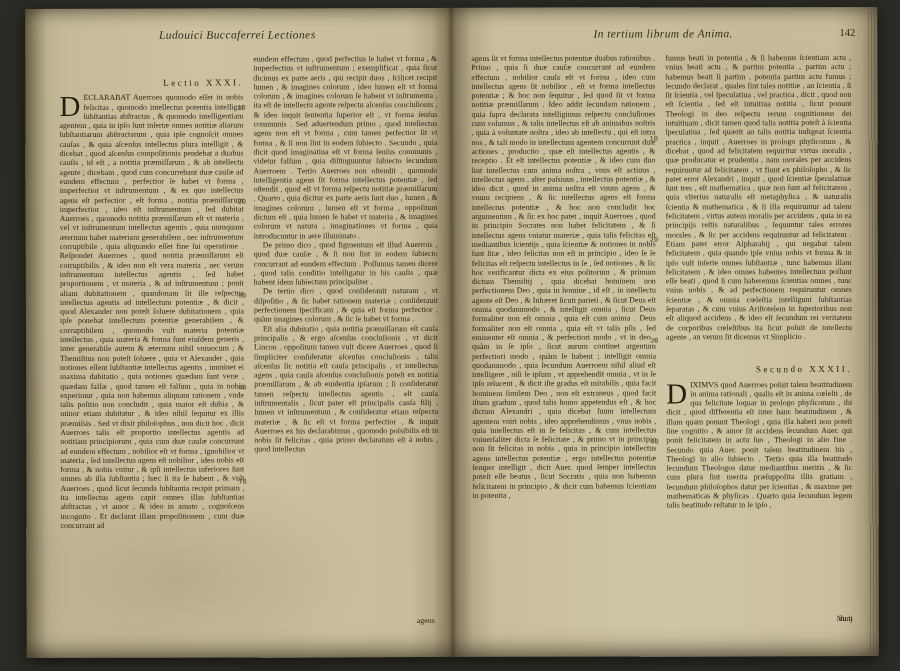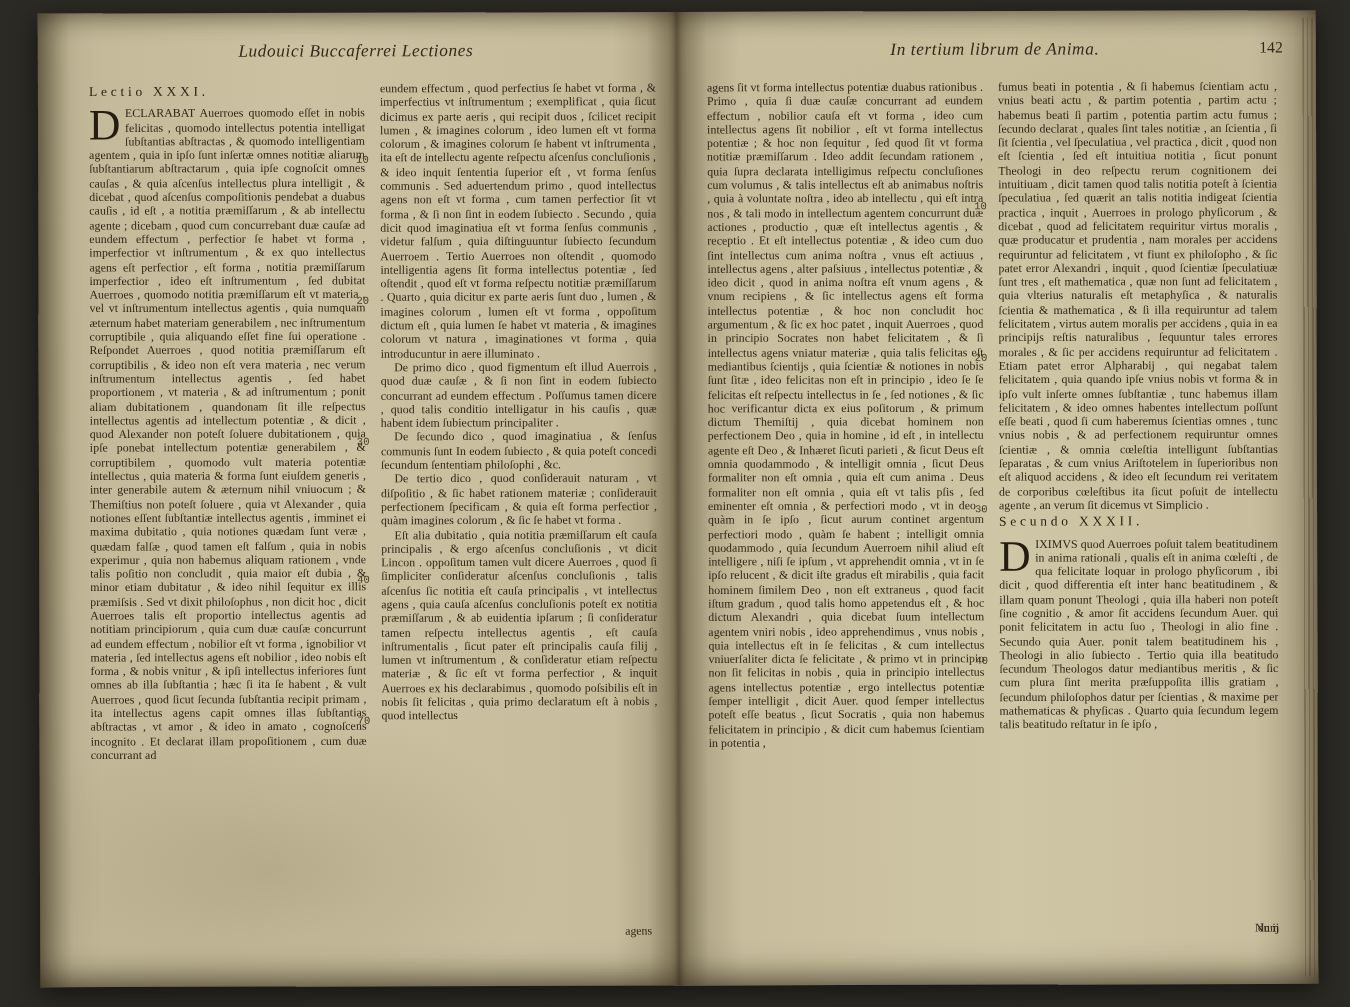--- a/index.html
+++ b/index.html
@@ -48,22 +48,22 @@
   }
   .colL1{left:34px;}
   .colL2{left:228px;}
   .colR1{left:22px;}
   .colR2{left:216px;width:186px;}
 
   .para{text-indent:9px;margin:0;}
   .para.noindent{text-indent:0;}
   .intro{margin-bottom:2px;}
   .lectio{
-    text-align:left;text-indent:0;font-size:9px;letter-spacing:2.5px;
-    margin:2px 0 5px;color:#2b2213;
+    text-align:right;text-indent:0;font-size:9px;letter-spacing:2.5px;
+    margin:24px 0 5px;color:#2b2213;
   }
   .dropcap{
     float:left;font-size:29px;line-height:25px;padding:1px 3px 0 0;color:#241c0e;
   }
   .linenum{
     position:absolute;font-size:7px;color:#463a26;font-family:Liberation Mono, monospace;
   }
   .pl-num{left:212px;}
   .pr-num{left:200px;}
   .catchword{
@@ -87,21 +87,20 @@
     <div class="col colL1">
       <div class="lectio">Lectio XXXI.</div>
       <div class="para noindent">
         <span class="dropcap">D</span><span>ECLARABAT Auerroes quomodo eſſet in nobis felicitas , quomodo intellectus potentia intelligat ſubſtantias abſtractas , &amp; quomodo intelligentiam agentem , quia in ipſo ſunt inſertæ omnes notitiæ aliarum ſubſtantiarum abſtractarum , quia ipſe cognoſcit omnes cauſas , &amp; quia aſcenſus intellectus plura intelligit , &amp; dicebat , quod aſcenſus compoſitionis pendebat a duabus cauſis , id eſt , a notitia præmiſſarum , &amp; ab intellectu agente ; dicebam , quod cum concurrebant duæ cauſæ ad eundem effectum , perfectior ſe habet vt forma , imperfectior vt inſtrumentum , &amp; ex quo intellectus agens eſt perfectior , eſt forma , notitia præmiſſarum imperfectior , ideo eſt inſtrumentum , ſed dubitat Auerroes , quomodo notitia præmiſſarum eſt vt materia , vel vt inſtrumentum intellectus agentis , quia numquam æternum habet materiam generabilem , nec inſtrumentum corruptibile , quia aliquando eſſet fine ſui operatione . Reſpondet Auerroes , quod notitia præmiſſarum eſt corruptibilis , &amp; ideo non eſt vera materia , nec verum inſtrumentum intellectus agentis , ſed habet proportionem , vt materia , &amp; ad inſtrumentum ; ponit aliam dubitationem , quandonam ſit ille reſpectus intellectus agentis ad intellectum potentiæ , &amp; dicit , quod Alexander non poteſt ſoluere dubitationem , quia ipſe ponebat intellectum potentiæ generabilem , &amp; corruptibilem , quomodo vult materia potentiæ intellectus , quia materia &amp; forma ſunt eiuſdem generis , inter generabile autem &amp; æternum nihil vniuocum ; &amp; Themiſtius non poteſt ſoluere , quia vt Alexander , quia notiones eſſent ſubſtantiæ intellectus agentis , imminet ei maxima dubitatio , quia notiones quædam ſunt veræ , quædam falſæ , quod tamen eſt falſum , quia in nobis experimur , quia non habemus aliquam rationem , vnde talis poſitio non concludit , quia maior eſt dubia , &amp; minor etiam dubitatur , &amp; ideo nihil ſequitur ex illis præmiſsis . Sed vt dixit philoſophus , non dicit hoc , dicit Auerroes talis eſt proportio intellectus agentis ad notitiam principiorum , quia cum duæ cauſæ concurrunt ad eundem effectum , nobilior eſt vt forma , ignobilior vt materia , ſed intellectus agens eſt nobilior , ideo nobis eſt forma , &amp; nobis vnitur , &amp; ipſi intellectus inferiores ſunt omnes ab illa ſubſtantia ; hæc ſi ita ſe habent , &amp; vult Auerroes , quod ſicut ſecunda ſubſtantia recipit primam , ita intellectus agens capit omnes illas ſubſtantias abſtractas , vt amor , &amp; ideo in amato , cognoſcens incognito . Et declarat illam propoſitionem , cum duæ concurrant ad</span>
       </div>
     </div>
 
     <div class="col colL2">
       <div class="para noindent">eundem effectum , quod perfectius ſe habet vt forma , &amp; imperfectius vt inſtrumentum ; exemplificat , quia ſicut dicimus ex parte aeris , qui recipit duos , ſcilicet recipit lumen , &amp; imagines colorum , ideo lumen eſt vt forma colorum , &amp; imagines colorum ſe habent vt inſtrumenta , ita eſt de intellectu agente reſpectu aſcenſus concluſionis , &amp; ideo inquit ſententia ſuperior eſt , vt forma ſenſus communis . Sed aduertendum primo , quod intellectus agens non eſt vt forma , cum tamen perfectior ſit vt forma , &amp; ſi non ſint in eodem ſubiecto . Secundo , quia dicit quod imaginatiua eſt vt forma ſenſus communis , videtur falſum , quia diſtinguuntur ſubiecto ſecundum Auerroem . Tertio Auerroes non oſtendit , quomodo intelligentia agens ſit forma intellectus potentiæ , ſed oſtendit , quod eſt vt forma reſpectu notitiæ præmiſſarum . Quarto , quia dicitur ex parte aeris ſunt duo , lumen , &amp; imagines colorum , lumen eſt vt forma , oppoſitum dictum eſt , quia lumen ſe habet vt materia , &amp; imagines colorum vt natura , imaginationes vt forma , quia introducuntur in aere illuminato .</div>
       <div class="para">De primo dico , quod figmentum eſt illud Auerrois , quod duæ cauſæ , &amp; ſi non ſint in eodem ſubiecto concurrant ad eundem effectum . Poſſumus tamen dicere , quod talis conditio intelligatur in his cauſis , quæ habent idem ſubiectum principaliter .</div>
-      <div class="para">De ſecundo dico , quod imaginatiua , &amp; ſenſus communis ſunt In eodem ſubiecto , &amp; quia poteſt concedi ſecundum ſententiam philoſophi , &amp;c.</div>
       <div class="para">De tertio dico , quod conſiderauit naturam , vt diſpoſitio , &amp; ſic habet rationem materiæ ; conſiderauit perfectionem ſpecificam , &amp; quia eſt forma perfectior , quàm imagines colorum , &amp; ſic ſe habet vt forma .</div>
       <div class="para">Eſt alia dubitatio , quia notitia præmiſſarum eſt cauſa principalis , &amp; ergo aſcenſus concluſionis , vt dicit Lincon . oppoſitum tamen vult dicere Auerroes , quod ſi ſimpliciter conſideratur aſcenſus concluſionis , talis aſcenſus ſic notitia eſt cauſa principalis , vt intellectus agens , quia cauſa aſcenſus concluſionis poteſt ex notitia præmiſſarum , &amp; ab euidentia ipſarum ; ſi conſideratur tamen reſpectu intellectus agentis , eſt cauſa inſtrumentalis , ſicut pater eſt principalis cauſa filij , lumen vt inſtrumentum , &amp; conſideratur etiam reſpectu materiæ , &amp; ſic eſt vt forma perfectior , &amp; inquit Auerroes ex his declarabimus , quomodo poſsibilis eſt in nobis ſit felicitas , quia primo declaratum eſt à nobis , quod intellectus</div>
     </div>
 
     <span class="linenum pl-num" style="top:95px">10</span>
     <span class="linenum pl-num" style="top:189px">20</span>
     <span class="linenum pl-num" style="top:283px">30</span>
     <span class="linenum pl-num" style="top:375px">40</span>
     <span class="linenum pl-num" style="top:469px">70</span>
 

